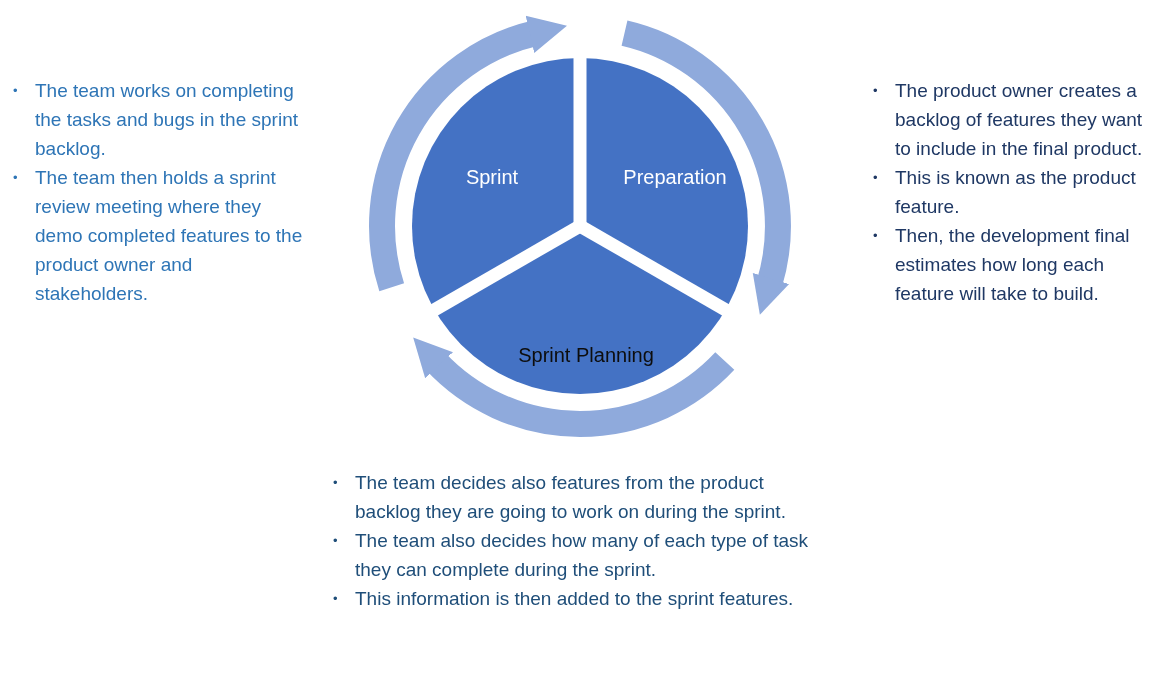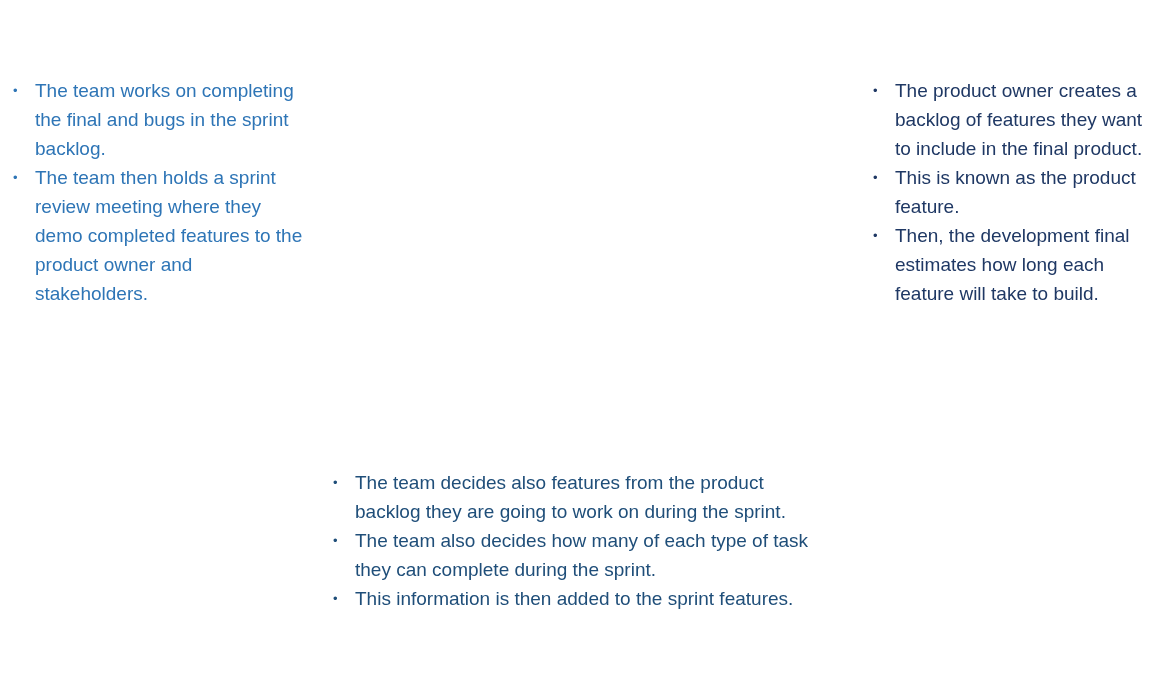--- a/index.html
+++ b/index.html
@@ -32,25 +32,47 @@
     padding-left: 5px;
     font-size: 13px; line-height: 29px;
   }
   .note-text { flex: 1 1 auto; }
 </style>
 </head>
 <body>
 
 <div class="canvas">
 
+  <div class="diagram">
+    <svg width="424" height="446" viewBox="0 0 424 446">
+      <defs>
+        <marker id="arrowhead" viewBox="0 0 10 10" refX="1.5" refY="5" markerWidth="38" markerHeight="46" orient="auto" markerUnits="userSpaceOnUse">
+          <path class="marker-path" d="M0 0 L10 5 L0 10 Z"></path>
+        </marker>
+      </defs>
+
+      <path class="ring-arc" d="M 23.7 283.2 A 198 198 0 0 1 167.5 29.1" marker-end="url(#arrowhead)"></path>
+      <path class="ring-arc" d="M 256.5 29.1 A 198 198 0 0 1 401.3 279.9" marker-end="url(#arrowhead)"></path>
+      <path class="ring-arc" d="M 356.8 357 A 198 198 0 0 1 67.2 357" marker-end="url(#arrowhead)"></path>
+
+      <circle class="pie" cx="212" cy="222" r="168"></circle>
+      <line class="gap-line" x1="212" y1="222" x2="212" y2="46"></line>
+      <line class="gap-line" x1="212" y1="222" x2="363" y2="309"></line>
+      <line class="gap-line" x1="212" y1="222" x2="61" y2="309"></line>
+
+      <text class="seg-label light" text-anchor="middle" x="124" y="180">Sprint</text>
+      <text class="seg-label light" text-anchor="middle" x="307" y="180">Preparation</text>
+      <text class="seg-label dark" text-anchor="middle" x="218" y="358">Sprint Planning</text>
+    </svg>
+  </div>
 
   <ul class="notes notes-left">
     <li class="note-item">
       <span class="bullet">•</span>
-      <span class="note-text">The team works on completing the final and bugs in the sprint backlog.</span>
+      <span class="note-text">The team works on completing the tasks and bugs in the sprint backlog.</span>
     </li>
     <li class="note-item">
       <span class="bullet">•</span>
       <span class="note-text">The team then holds a sprint review meeting where they demo completed features to the product owner and stakeholders.</span>
     </li>
   </ul>
 
   <ul class="notes notes-right">
     <li class="note-item">
       <span class="bullet">•</span>

